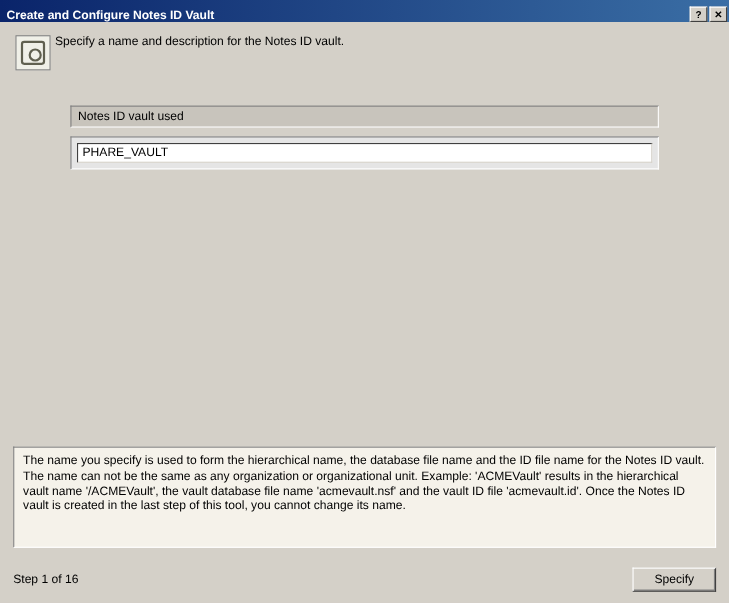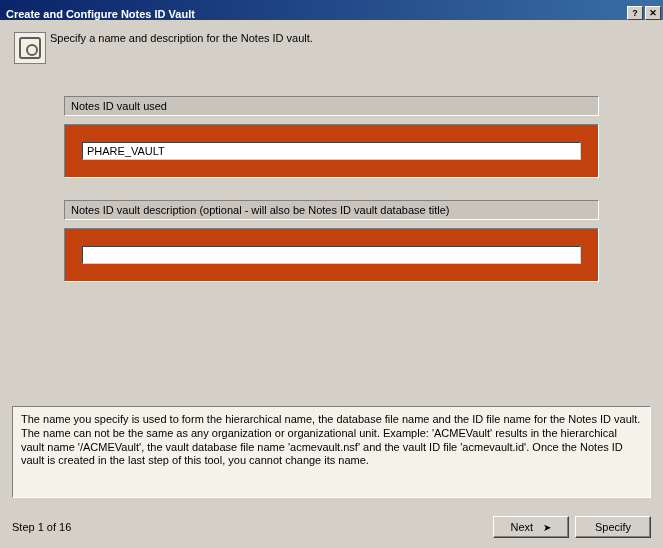--- a/index.html
+++ b/index.html
@@ -81,22 +81,22 @@
       border-top-color: #808080;
       border-left-color: #808080;
       padding: 3px 6px;
       color: #000;
       margin-bottom: 8px;
     }
     .field-input-wrap {
       border: 1px solid #808080;
       border-right-color: #fff;
       border-bottom-color: #fff;
-      background: #c2410c;
-      padding: 17px;
+      background: #e5e5e5;
+      padding: 5px;
     }
     .field-input {
       width: 100%;
       border: 1px solid #404040;
       border-right-color: #d4d0c8;
       border-bottom-color: #d4d0c8;
       padding: 2px 4px;
       font-family: Tahoma, Arial, sans-serif;
       font-size: 11px;
       height: 18px;
@@ -162,36 +162,26 @@
     <div class="instruction">Specify a name and description for the Notes ID vault.</div>
   </div>
 
   <div class="form-block">
     <div class="field-label">Notes ID vault used</div>
     <div class="field-input-wrap">
       <input class="field-input" type="text" value="PHARE_VAULT" style="">
     </div>
   </div>
 
-  <div class="form-block">
-    <div class="field-label">Notes ID vault description (optional - will also be Notes ID vault database title)</div>
-    <div class="field-input-wrap">
-      <input class="field-input" type="text" value="" style="">
-    </div>
-  </div>
 
   <div class="info-box">
     <span>The name you specify is used to form the hierarchical name, the database file name and the ID file name for the Notes ID vault.  The name can not be the same as any organization or organizational unit.  Example: 'ACMEVault' results in the hierarchical vault name '/ACMEVault', the vault database file name 'acmevault.nsf' and the vault ID file 'acmevault.id'.  Once the Notes ID vault is created in the last step of this tool, you cannot change its name.</span>
   </div>
 
   <div class="footer">
     <span class="step">Step 1 of 16</span>
     <span class="spacer"></span>
     <button class="btn">
-      <span>Next</span>
-      <span class="arrow">➤</span>
-    </button>
-    <button class="btn">
       <span>Specify</span>
     </button>
   </div>
 
 </div>
 
 </body></html>

